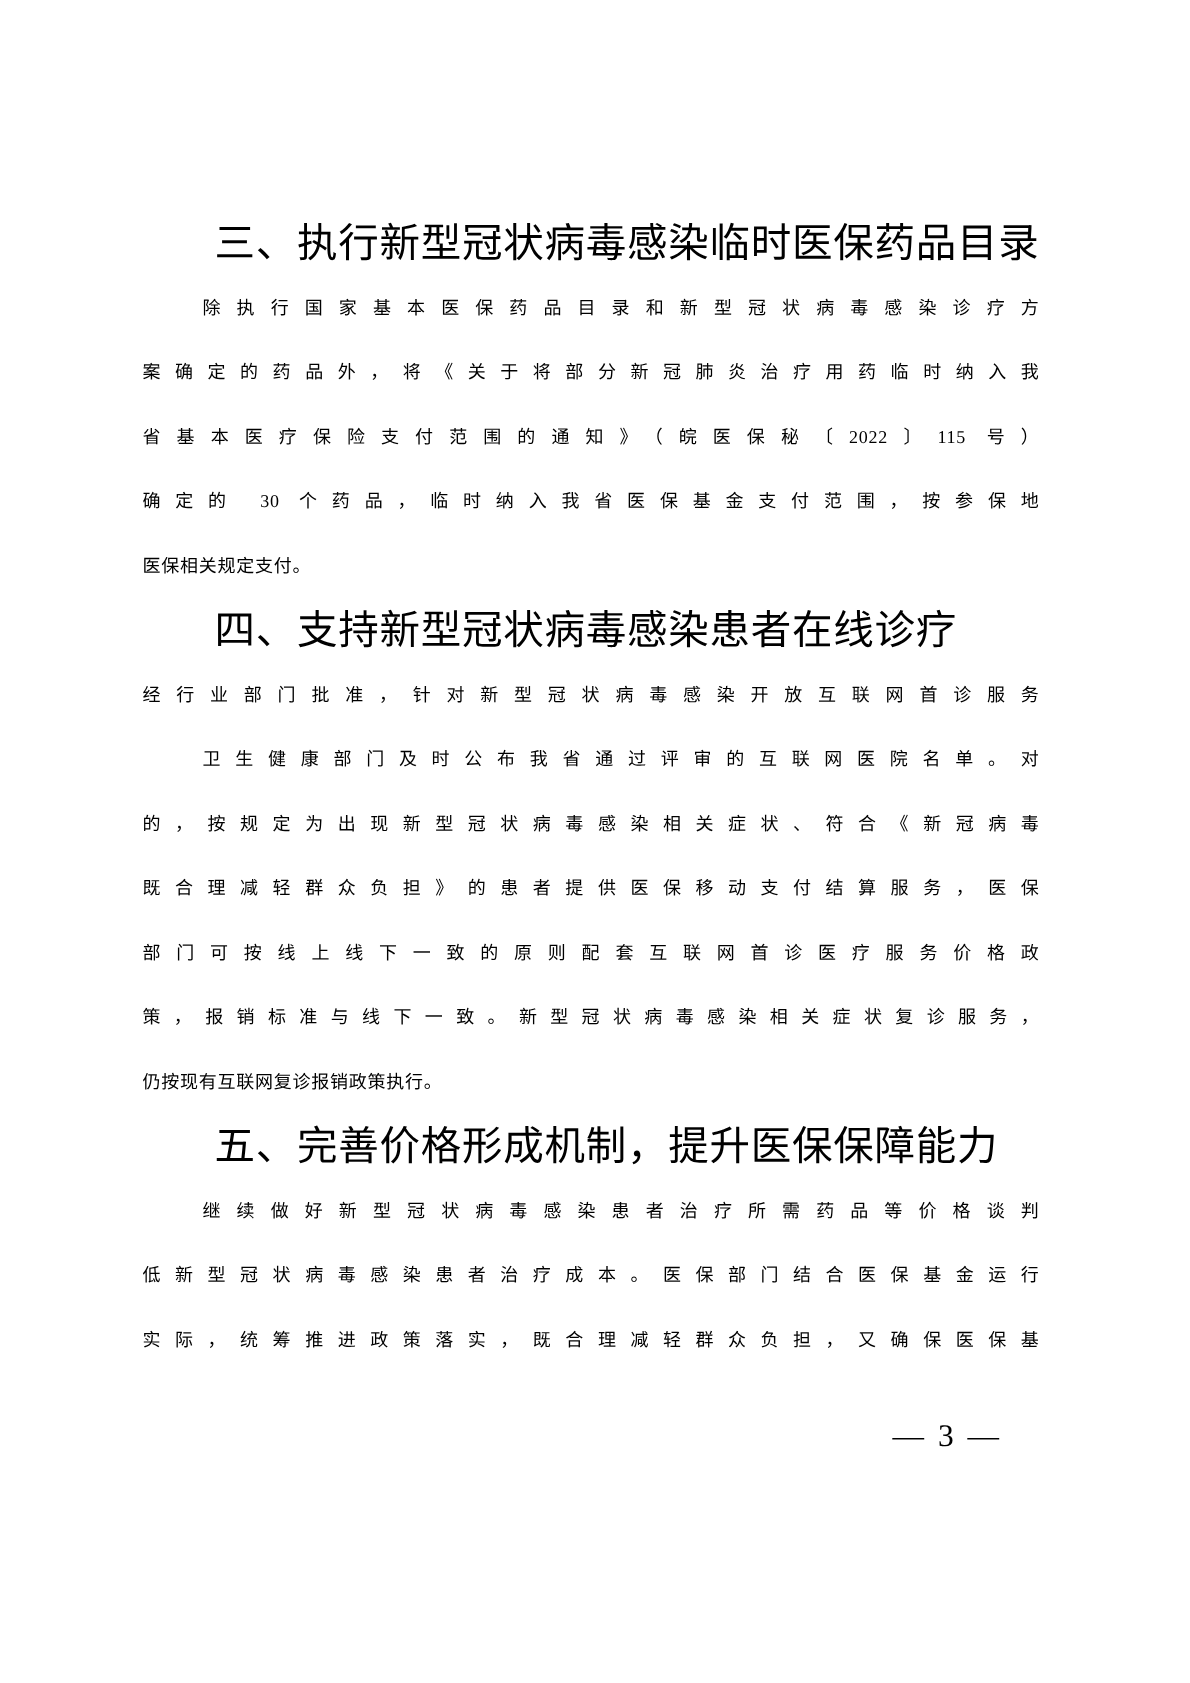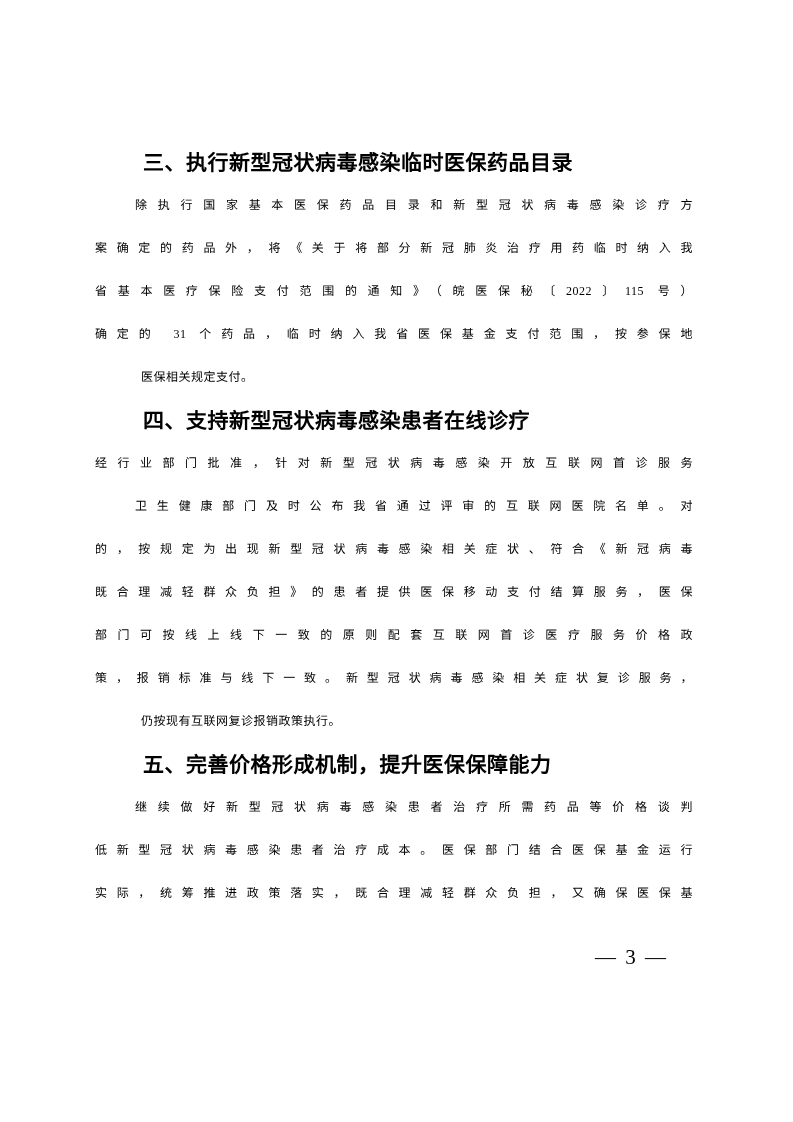--- a/index.html
+++ b/index.html
@@ -17,22 +17,22 @@
     padding: 141px 100px 0 95px;
     overflow: hidden;
     font-family: "Liberation Serif", "DejaVu Serif", serif;
   }
   .section {
     margin: 0;
     padding: 0;
   }
   .heading {
     font-family: "Liberation Sans", "DejaVu Sans", sans-serif;
-    font-weight: bold;
-    font-size: 21px;
+    font-weight: normal;
+    font-size: 27px;
     line-height: 43px;
     height: 43px;
     margin: 0;
     padding: 0;
     text-indent: 48px;
     letter-spacing: 0.5px;
     white-space: nowrap;
   }
   .para {
     margin: 0;
@@ -47,21 +47,20 @@
     text-align: justify;
     text-align-last: justify;
     letter-spacing: 0.5px;
   }
   .line.indent {
     text-indent: 40px;
   }
   .line.para-end {
     text-align: left;
     text-align-last: left;
-    margin-left: 46px;
   }
   .footer {
     margin-top: 21px;
     font-size: 21px;
     line-height: 43px;
     height: 43px;
     text-align: right;
     padding-right: 25px;
     letter-spacing: 2px;
   }
@@ -70,21 +69,21 @@
 <body>
 
 <div class="page">
 
   <div class="section">
     <h2 class="heading">三、执行新型冠状病毒感染临时医保药品目录</h2>
     <div class="para">
       <div class="line indent">除执行国家基本医保药品目录和新型冠状病毒感染诊疗方</div>
       <div class="line">案确定的药品外，将《关于将部分新冠肺炎治疗用药临时纳入我</div>
       <div class="line">省基本医疗保险支付范围的通知》（皖医保秘〔2022〕115 号）</div>
-      <div class="line">确定的 31 个药品，临时纳入我省医保基金支付范围，按参保地</div>
+      <div class="line">确定的 30 个药品，临时纳入我省医保基金支付范围，按参保地</div>
       <div class="line para-end">医保相关规定支付。</div>
     </div>
   </div>
 
   <div class="section">
     <h2 class="heading">四、支持新型冠状病毒感染患者在线诊疗</h2>
     <div class="para">
       <div class="line">经行业部门批准，针对新型冠状病毒感染开放互联网首诊服务</div>
       <div class="line indent">卫生健康部门及时公布我省通过评审的互联网医院名单。对</div>
       <div class="line">的，按规定为出现新型冠状病毒感染相关症状、符合《新冠病毒</div>

